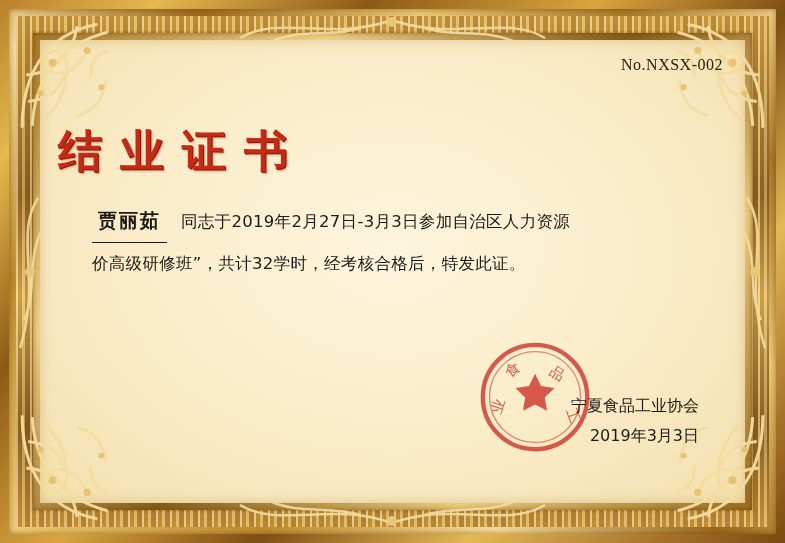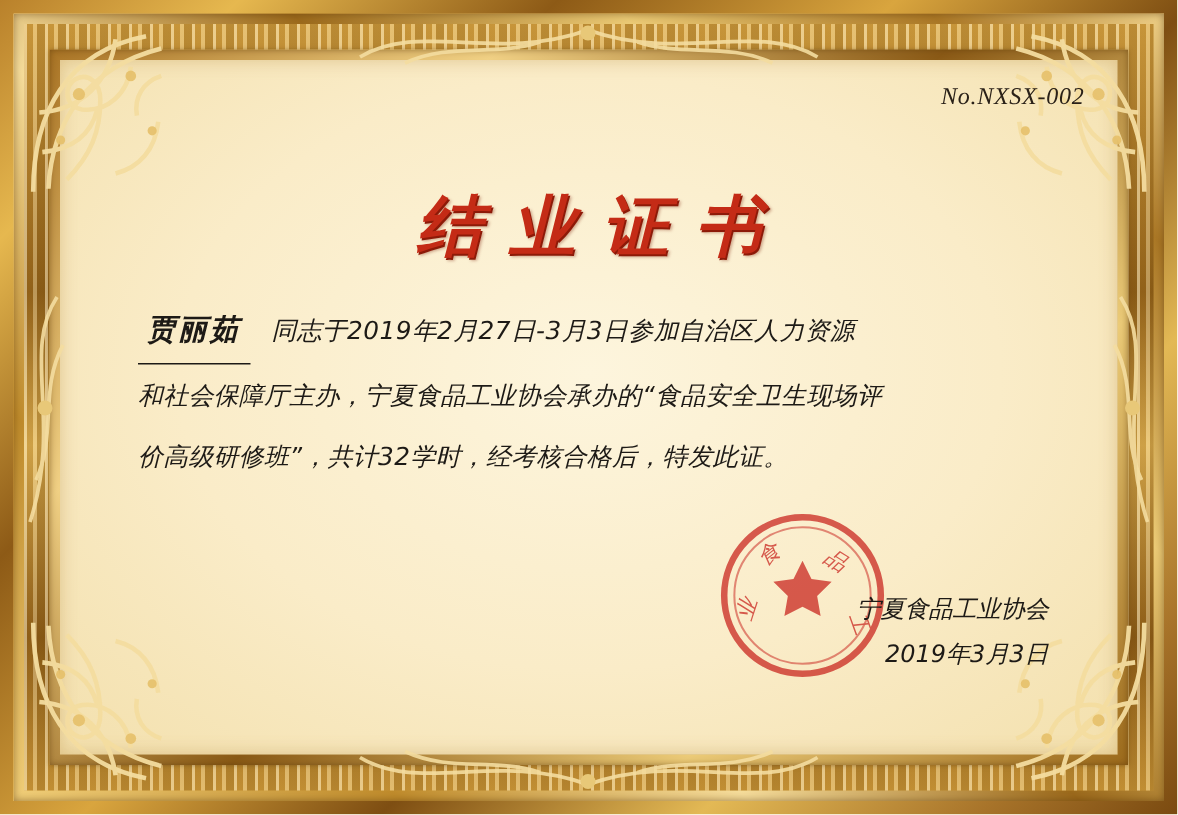--- a/index.html
+++ b/index.html
@@ -10,21 +10,20 @@
   body {
     font-family: "Liberation Sans", sans-serif;
   }
   .certificate {
     position: relative;
     width: 785px;
     height: 543px;
     overflow: hidden;
     background:
       radial-gradient(ellipse at 50% 45%, #fdf3d6 0%, #f9e9c2 45%, #f2dca8 75%, #e9cf96 100%);
-    font-style: italic;
   }
   
   .border-outer {
     position: absolute;
     left: 0; top: 0; right: 0; bottom: 0;
     background:
       linear-gradient(135deg,#b9812b 0%, #e6b84f 12%, #8d5a16 28%, #d9a53e 45%,
                       #7e4e12 60%, #e3b955 76%, #a8742a 90%, #7a4a10 100%);
   }
   .border-inner-bevel {
@@ -89,21 +88,20 @@
     top: 16px;
     font-family: "Liberation Serif", serif;
     font-size: 16px;
     letter-spacing: .5px;
     color: #2a2118;
   }
   .title {
     position: absolute;
     left: 0; right: 0;
     top: 82px;
-    text-align: center;
     font-family: "DejaVu Serif", serif;
     font-weight: bold;
     font-size: 44px;
     letter-spacing: 18px;
     text-indent: 18px;
     color: #c42b16;
     text-shadow: 1px 1px 0 #8d1a08, 2px 2px 2px rgba(120,25,5,.35);
   }
   .body-text {
     position: absolute;
@@ -280,21 +278,20 @@
   </div>
 
   <div class="content">
 
     <div class="serial">No.NXSX-002</div>
 
     <div class="title">结业证书</div>
 
     <div class="body-text">
       <span class="name">贾丽茹</span><span>同志于2019年2月27日-3月3日参加自治区人力资源</span>
-      <span class="para-2">和社会保障厅主办，宁夏食品工业协会承办的“食品安全卫生现场评</span>
       <span class="para-3">价高级研修班”，共计32学时，经考核合格后，特发此证。</span>
     </div>
 
     <div class="seal">
       <svg viewBox="0 0 120 120">
         <g opacity="0.72">
           <circle cx="60" cy="60" r="54" fill="none" stroke="#c8201a" stroke-width="4.5"></circle>
           <circle cx="60" cy="60" r="47" fill="none" stroke="#c8201a" stroke-width="1.4" opacity=".7"></circle>
           <path d="M60 36 l6.2 12.6 13.9 2 -10 9.8 2.4 13.8 -12.5-6.5 -12.5 6.5 2.4-13.8 -10-9.8 13.9-2 Z" fill="#c8201a"></path>
           <text x="34" y="40" font-family="DejaVu Serif, serif" font-size="15" fill="#c8201a" transform="rotate(-38 34 40)">食</text>

